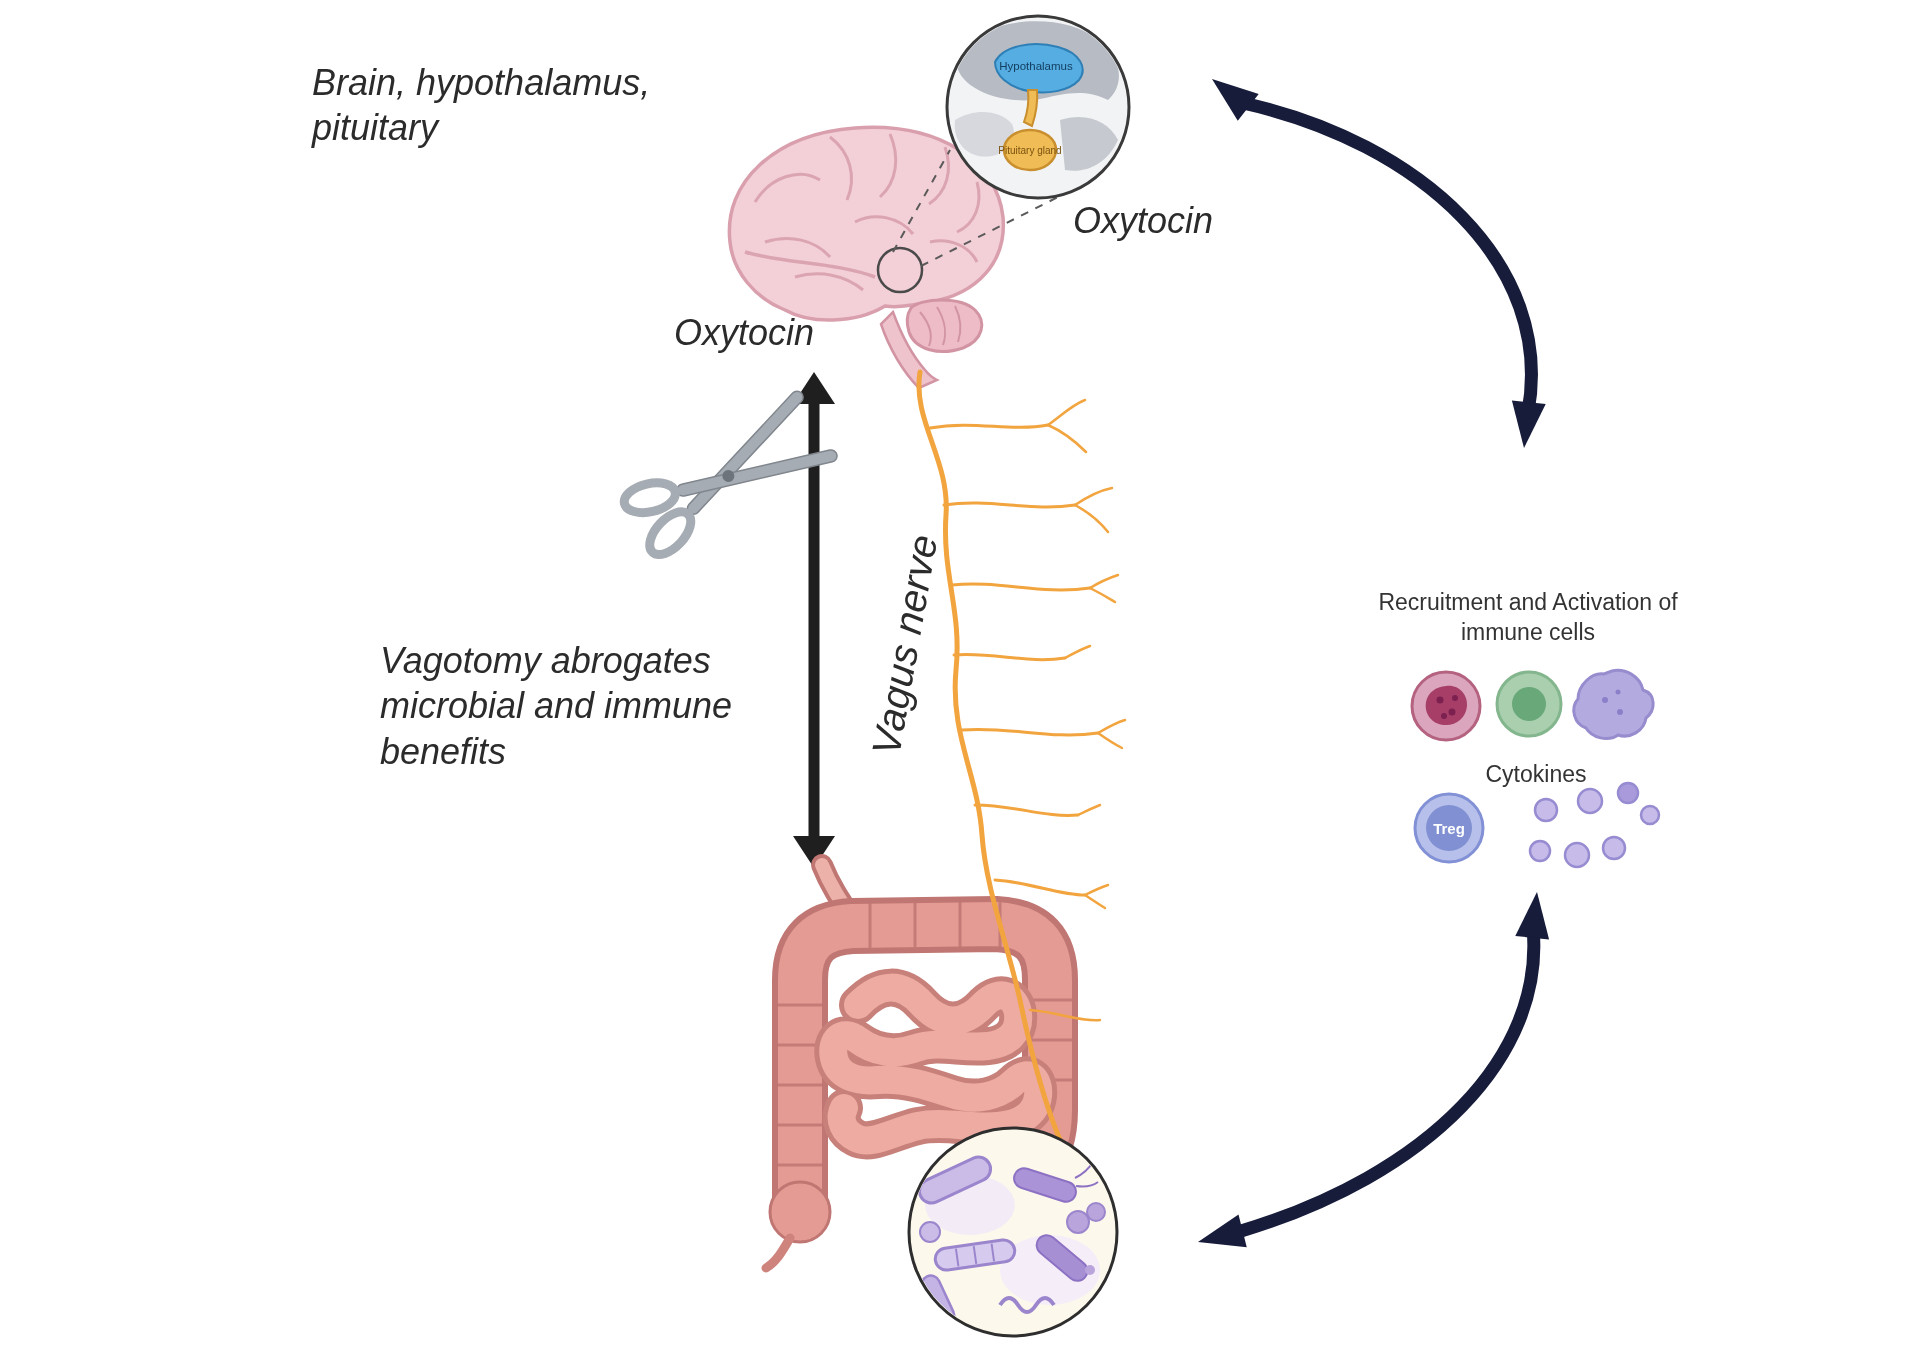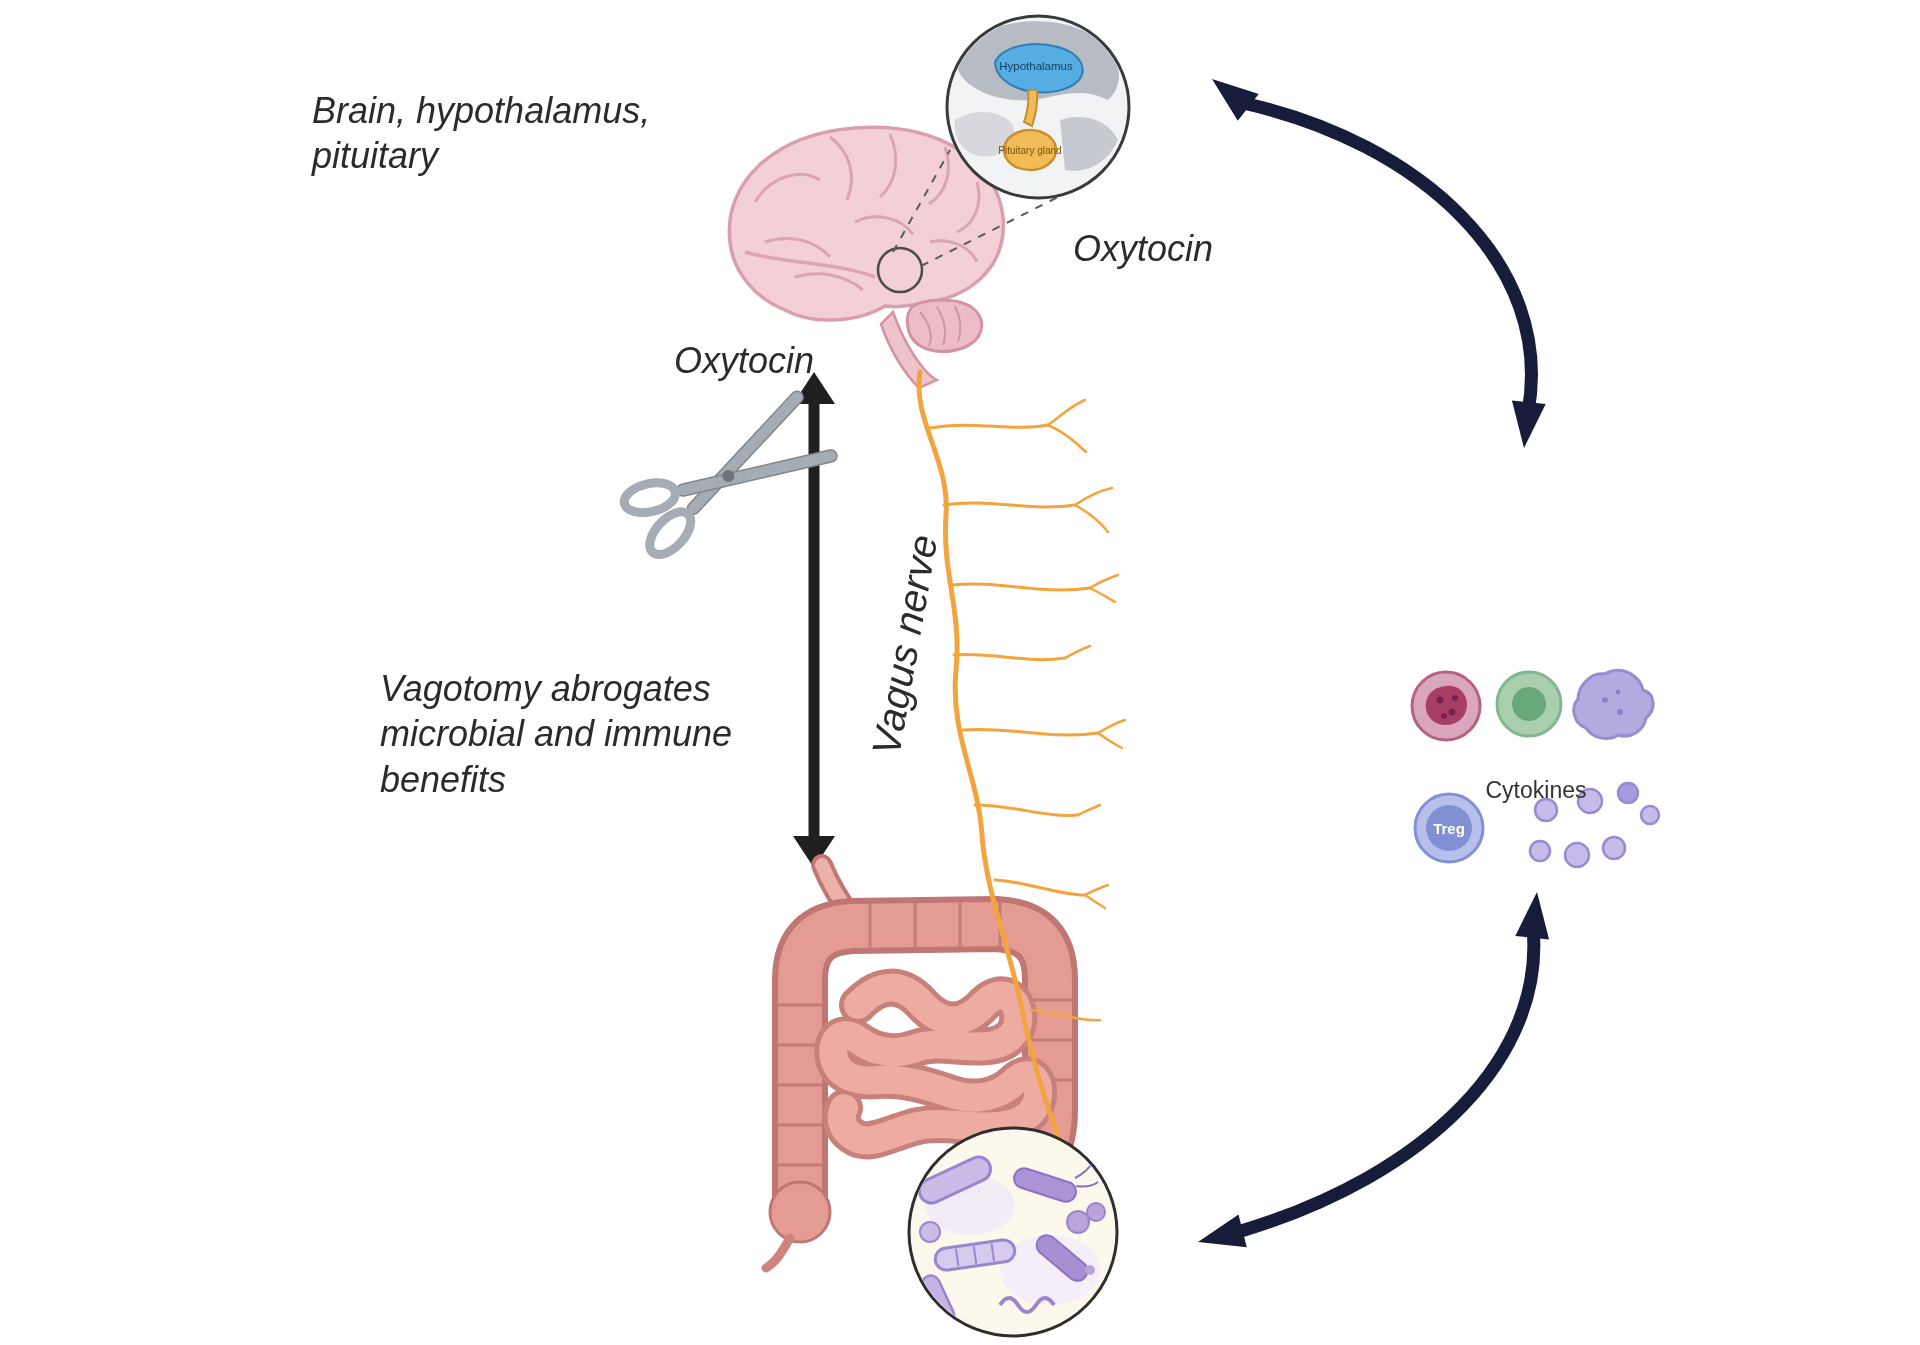--- a/index.html
+++ b/index.html
@@ -1,21 +1,21 @@
 <!DOCTYPE html>
 <html><head>
 <meta charset="utf-8">
 <style>
   html,body{margin:0;padding:0;background:#ffffff;}
   #canvas{position:relative;width:1920px;height:1345px;background:#ffffff;overflow:hidden;
           font-family:"Liberation Sans","DejaVu Sans",sans-serif;color:#2b2b2b;}
   #art{position:absolute;left:0;top:0;}
   .lbl{position:absolute;white-space:pre-line;color:#2b2b2b;}
   .it{font-style:italic;}
-  .fs36{font-size:36px;line-height:1.26;margin-top:28px;}
+  .fs36{font-size:36px;line-height:1.26;}
   .note{font-style:normal;color:#333;font-size:23px;line-height:1.3;text-align:center;}
 </style>
 </head>
 <body>
 
 <div id="canvas">
 
   <svg id="art" width="1920" height="1345" viewBox="0 0 1920 1345">
     <defs>
       <clipPath id="clipInset">
@@ -241,16 +241,18 @@
   <div class="lbl it fs36" style="left:674px;top:310px">Oxytocin</div>
 
   <div class="lbl it" style="left:905px;top:645px;font-size:40px;white-space:nowrap;transform:translate(-50%,-50%) rotate(-80deg)">Vagus nerve</div>
 
   <div class="lbl it fs36" style="left:380px;top:638px">Vagotomy abrogates
 microbial and immune
 benefits</div>
 
 
 
-
-  <div class="lbl note" style="left:1536px;top:776px;transform:translateX(-50%)">Cytokines</div>
+  <div class="lbl note" style="left:1528px;top:588px;transform:translateX(-50%)">Recruitment and Activation of
+immune cells</div>
+
+  <div class="lbl note" style="left:1536px;top:760px;transform:translateX(-50%)">Cytokines</div>
 
 </div>
 
 </body></html>

